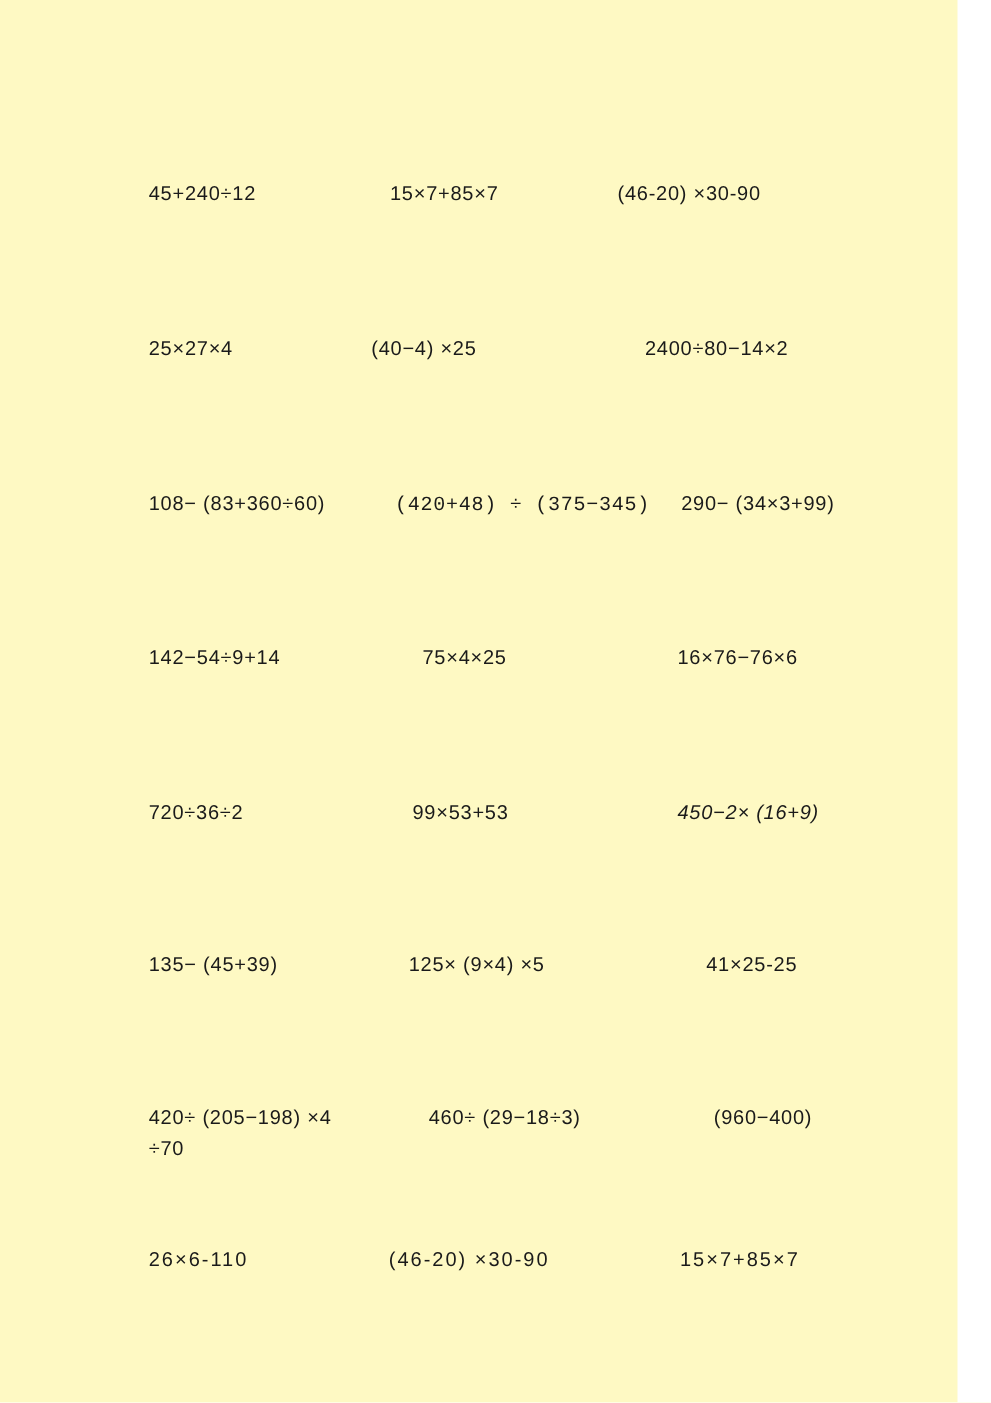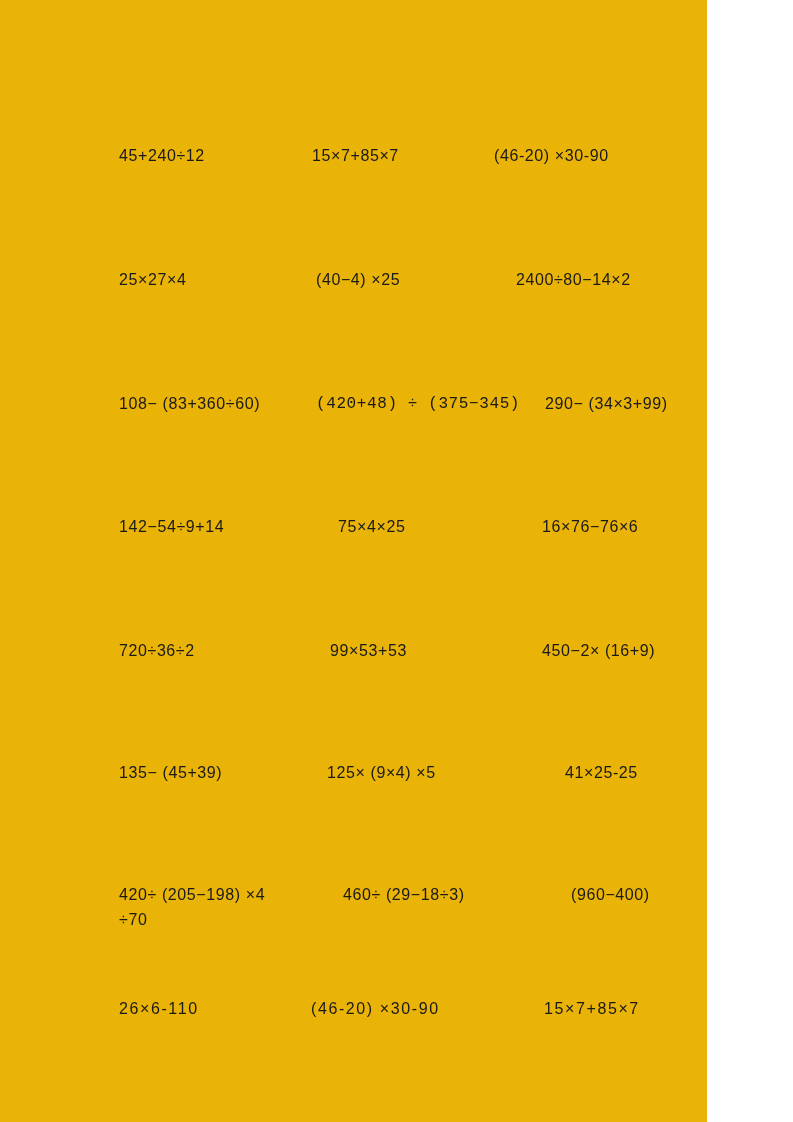--- a/index.html
+++ b/index.html
@@ -2,56 +2,56 @@
 <html><head>
 <meta charset="utf-8">
 <style>
   html, body {
     margin: 0;
     padding: 0;
     background: #ffffff;
   }
   .page {
     position: relative;
-    width: 707px;
+    width: 766px;
     height: 1122px;
-    background: #eab308;
+    background: #fef9c3;
     overflow: hidden;
     font-family: "Liberation Sans", "DejaVu Sans", sans-serif;
     font-size: 16px;
     color: #1a1a1a;
   }
   .cell {
     position: absolute;
     white-space: nowrap;
     letter-spacing: 0.6px;
     line-height: 20px;
   }
   .wide { letter-spacing: 1.6px; }
 
   
   .r0c0 { left: 119px; top: 146px; }
   .r0c1 { left: 312px; top: 146px; }
   .r0c2 { left: 494px; top: 146px; }
   
   .r1c0 { left: 119px; top: 270px; }
-  .r1c1 { left: 316px; top: 270px; }
+  .r1c1 { left: 297px; top: 270px; }
   .r1c2 { left: 516px; top: 270px; }
   
   .r2c0 { left: 119px; top: 394px; text-align: center; }
   .r2c1 { left: 316px; top: 394px; font-family: Liberation Mono, monospace; }
   .r2c2 { left: 545px; top: 394px; }
   
   .r3c0 { left: 119px; top: 517px; }
   .r3c1 { left: 338px; top: 517px; }
   .r3c2 { left: 542px; top: 517px; }
   
   .r4c0 { left: 119px; top: 641px; }
   .r4c1 { left: 330px; top: 641px; }
-  .r4c2 { left: 542px; top: 641px; }
+  .r4c2 { left: 542px; top: 641px; font-style: italic; }
   
   .r5c0 { left: 119px; top: 763px; }
   .r5c1 { left: 327px; top: 763px; }
   .r5c2 { left: 565px; top: 763px; }
   
   .r6c0 { left: 119px; top: 885px; }
   .r6c1 { left: 343px; top: 885px; }
   .r6c2 { left: 571px; top: 885px; }
   .r6cont { left: 119px; top: 910px; }
   

